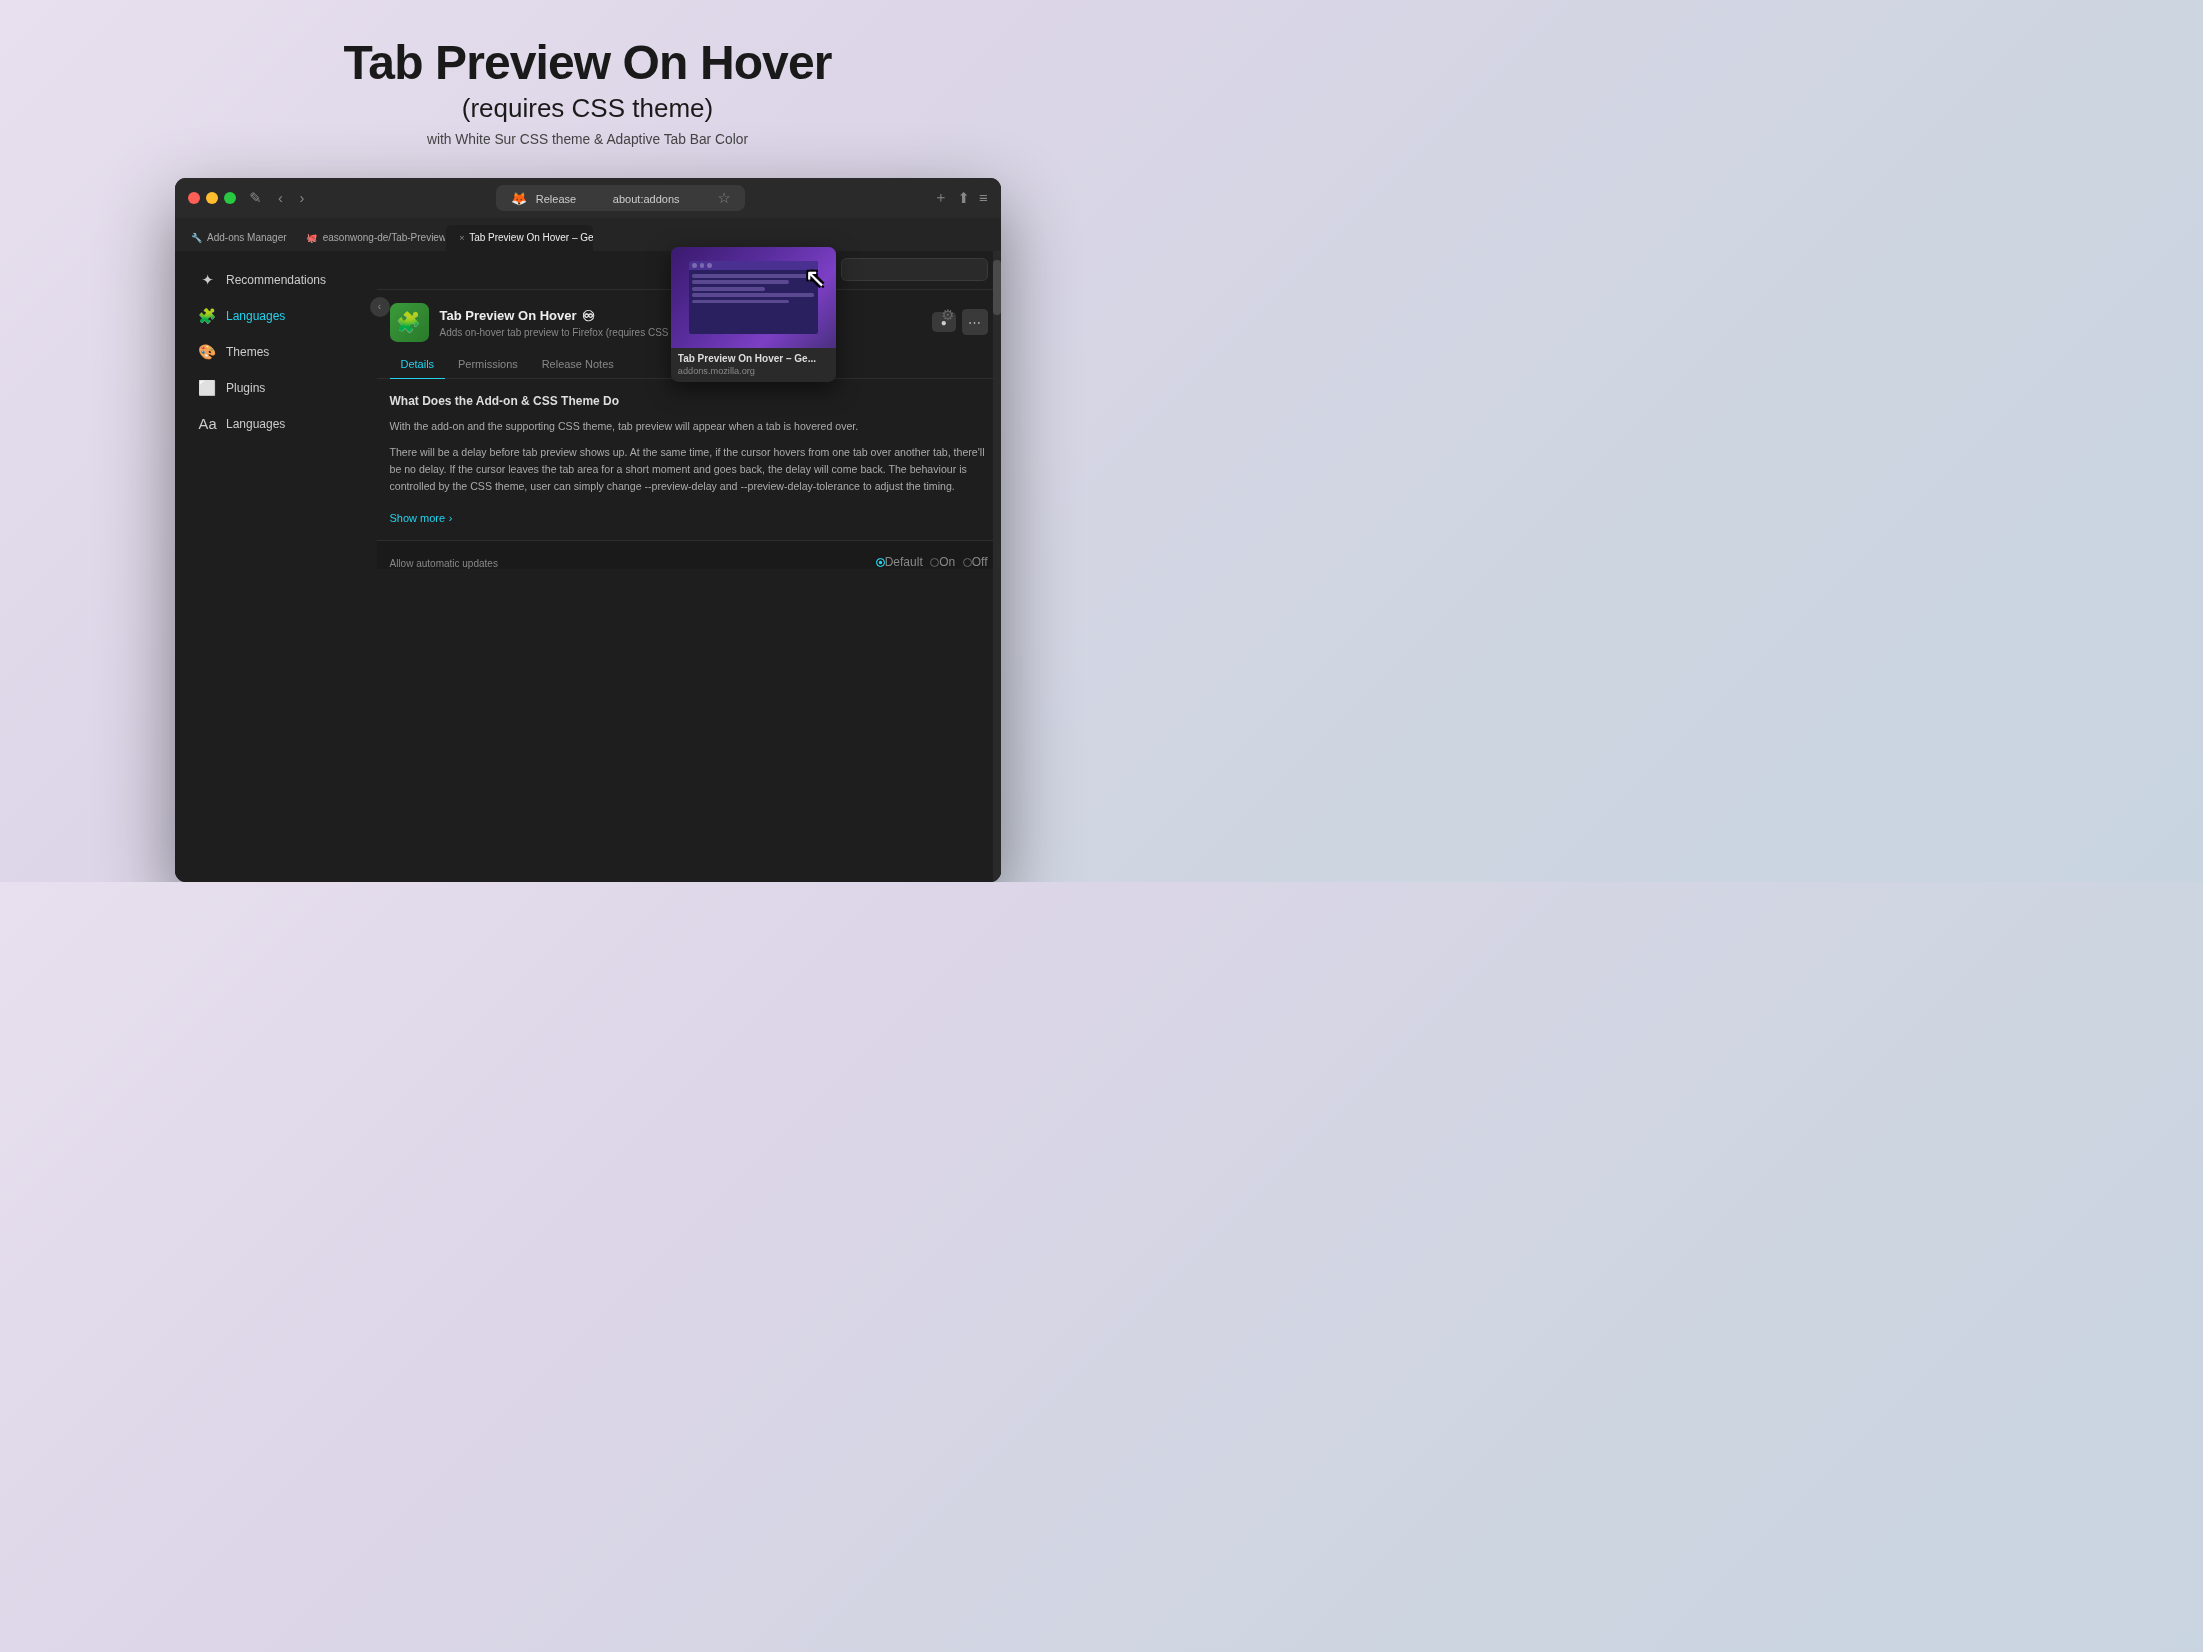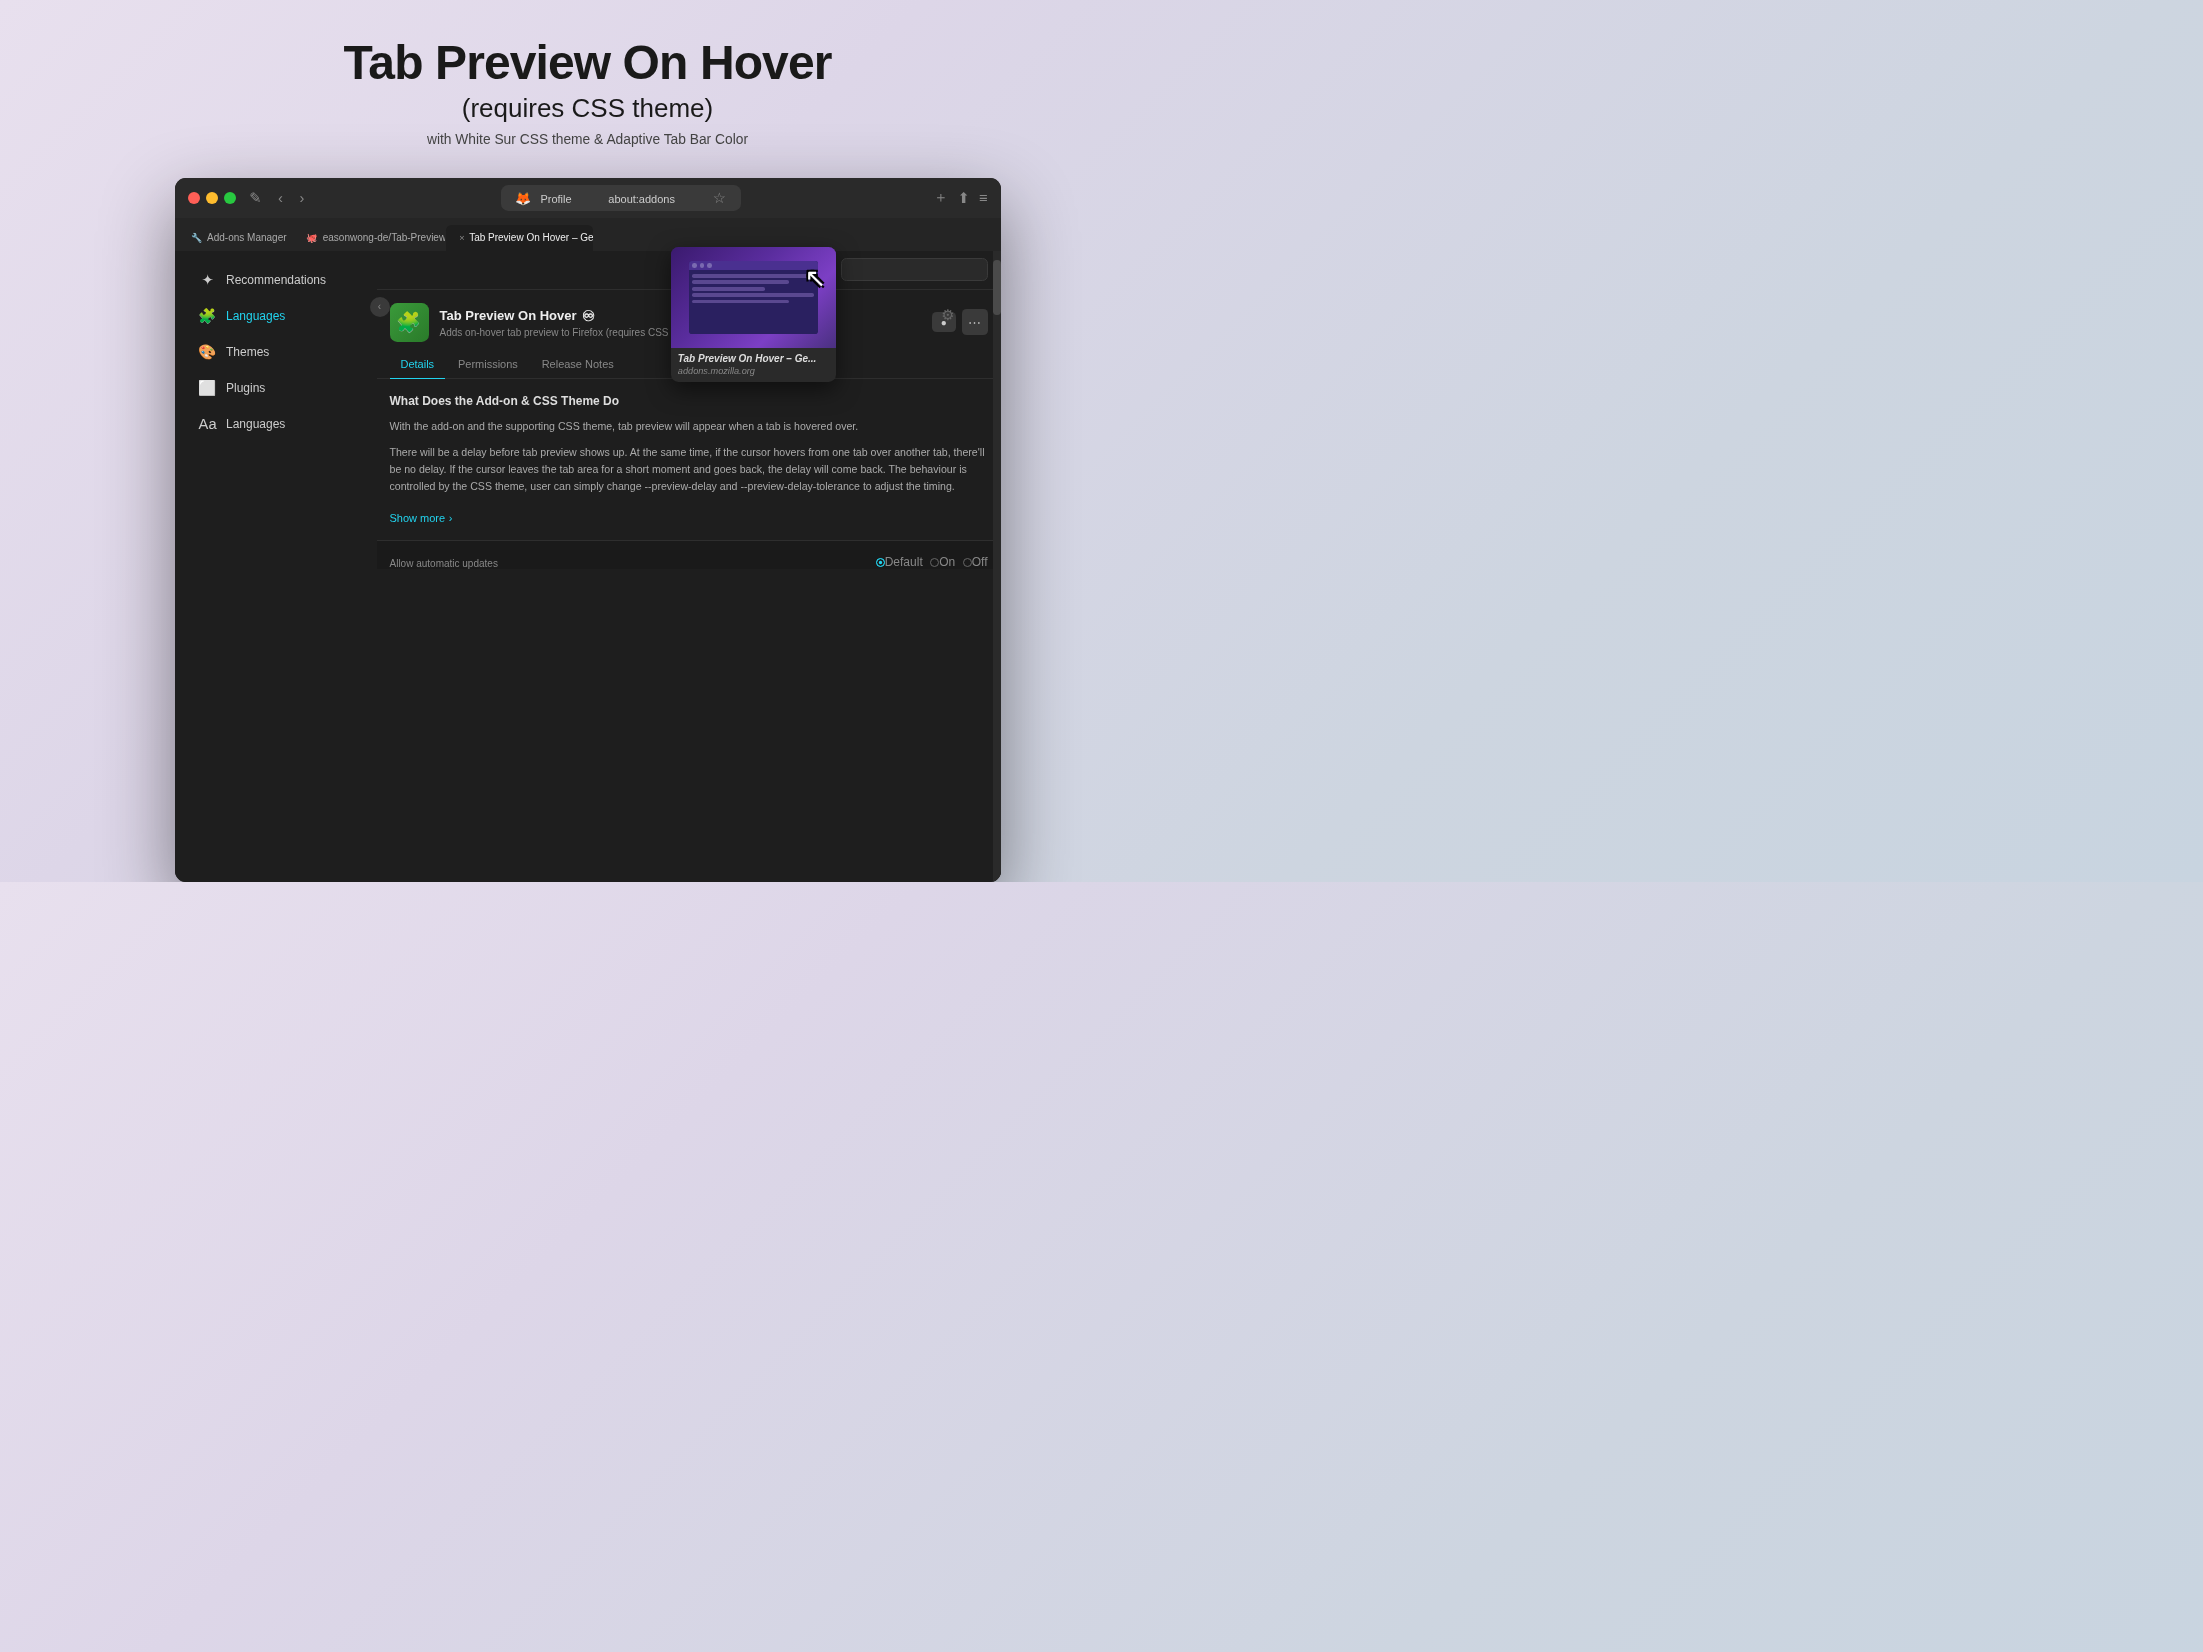--- a/index.html
+++ b/index.html
@@ -221,21 +221,20 @@
       top: 18.4px;
       right: 9.2px;
       font-size: 26px;
       color: white;
       text-shadow: -1.8px -1.8px 0 #000, 1.8px -1.8px 0 #000, -1.8px 1.8px 0 #000, 1.8px 1.8px 0 #000;
       line-height: 1;
     }
 
     .tab-preview-info {
       padding: 5.5px 7.3px;
-      font-style: italic;
     }
     .tab-preview-title {
       font-size: 10px;
       color: #ddd;
       font-weight: 600;
       white-space: nowrap;
       overflow: hidden;
       text-overflow: ellipsis;
     }
     .tab-preview-url {
@@ -541,21 +540,21 @@
       <div class="traffic-light tl-red"></div>
       <div class="traffic-light tl-yellow"></div>
       <div class="traffic-light tl-green"></div>
     </div>
     <button class="nav-btn">✎</button>
     <button class="nav-btn">‹</button>
     <button class="nav-btn">›</button>
     <div class="address-bar">
       <div class="address-pill">
         <span class="firefox-icon">🦊</span>
-        <span>Profile</span>
+        <span>Release</span>
         &nbsp;&nbsp;&nbsp;&nbsp;&nbsp;&nbsp;&nbsp;&nbsp;&nbsp;&nbsp;
         <span>about:addons</span>
         &nbsp;&nbsp;&nbsp;&nbsp;&nbsp;&nbsp;&nbsp;&nbsp;
         <span class="address-star">☆</span>
       </div>
     </div>
     <div class="toolbar-right">
       <button class="toolbar-btn">＋</button>
       <button class="toolbar-btn">⬆</button>
       <button class="toolbar-btn">≡</button>

